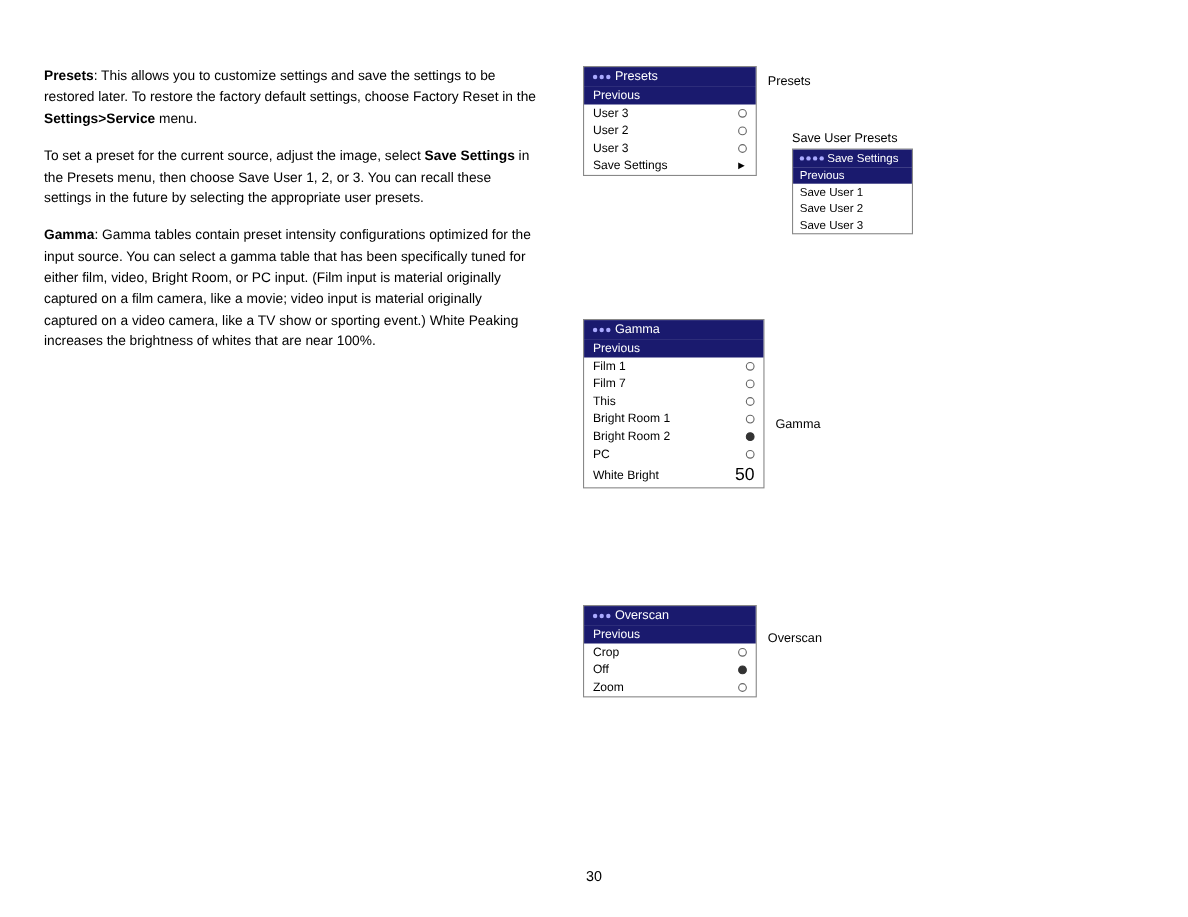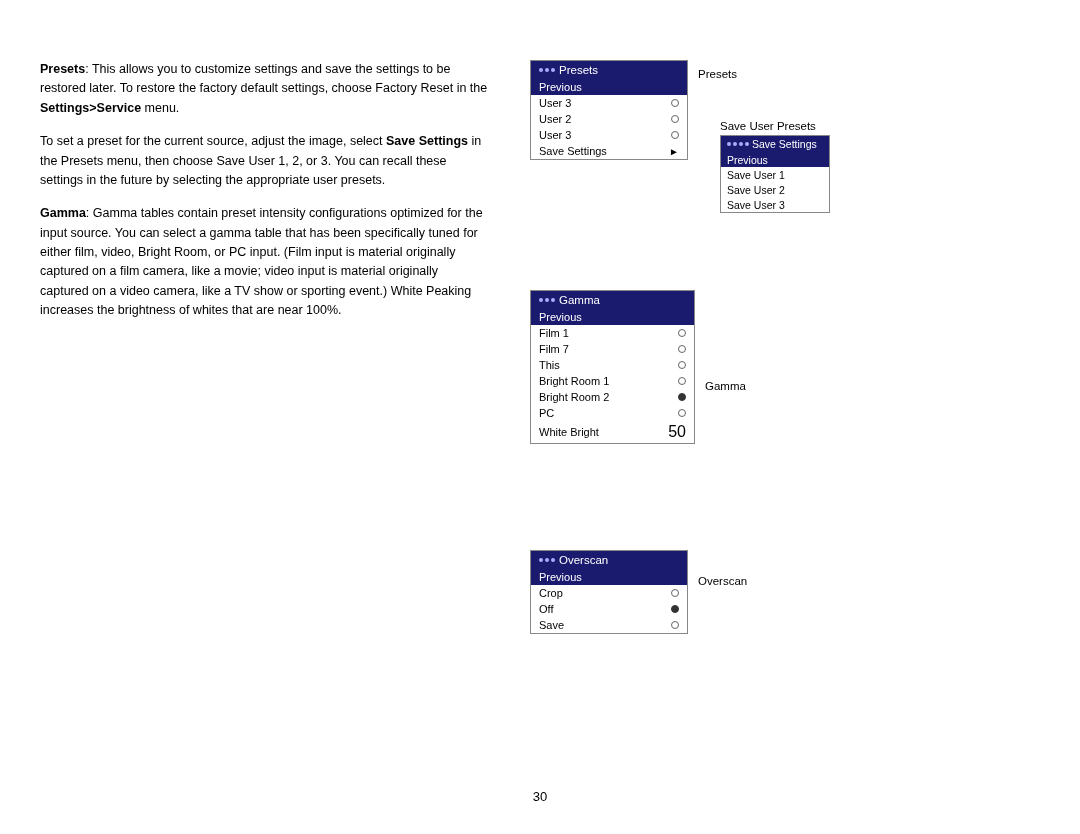--- a/index.html
+++ b/index.html
@@ -311,21 +311,21 @@
         </div>
         <div class="menu-item">
           <span>Crop</span>
           <span class="radio"></span>
         </div>
         <div class="menu-item">
           <span>Off</span>
           <span class="radio filled"></span>
         </div>
         <div class="menu-item">
-          <span>Save</span>
+          <span>Zoom</span>
           <span class="radio"></span>
         </div>
       </div>
       <span class="menu-label" style="top: 25px; left: 168px;">Overscan</span>
     </div>
 
   </div>
 </div>
 
 <div class="page-number">30</div>

